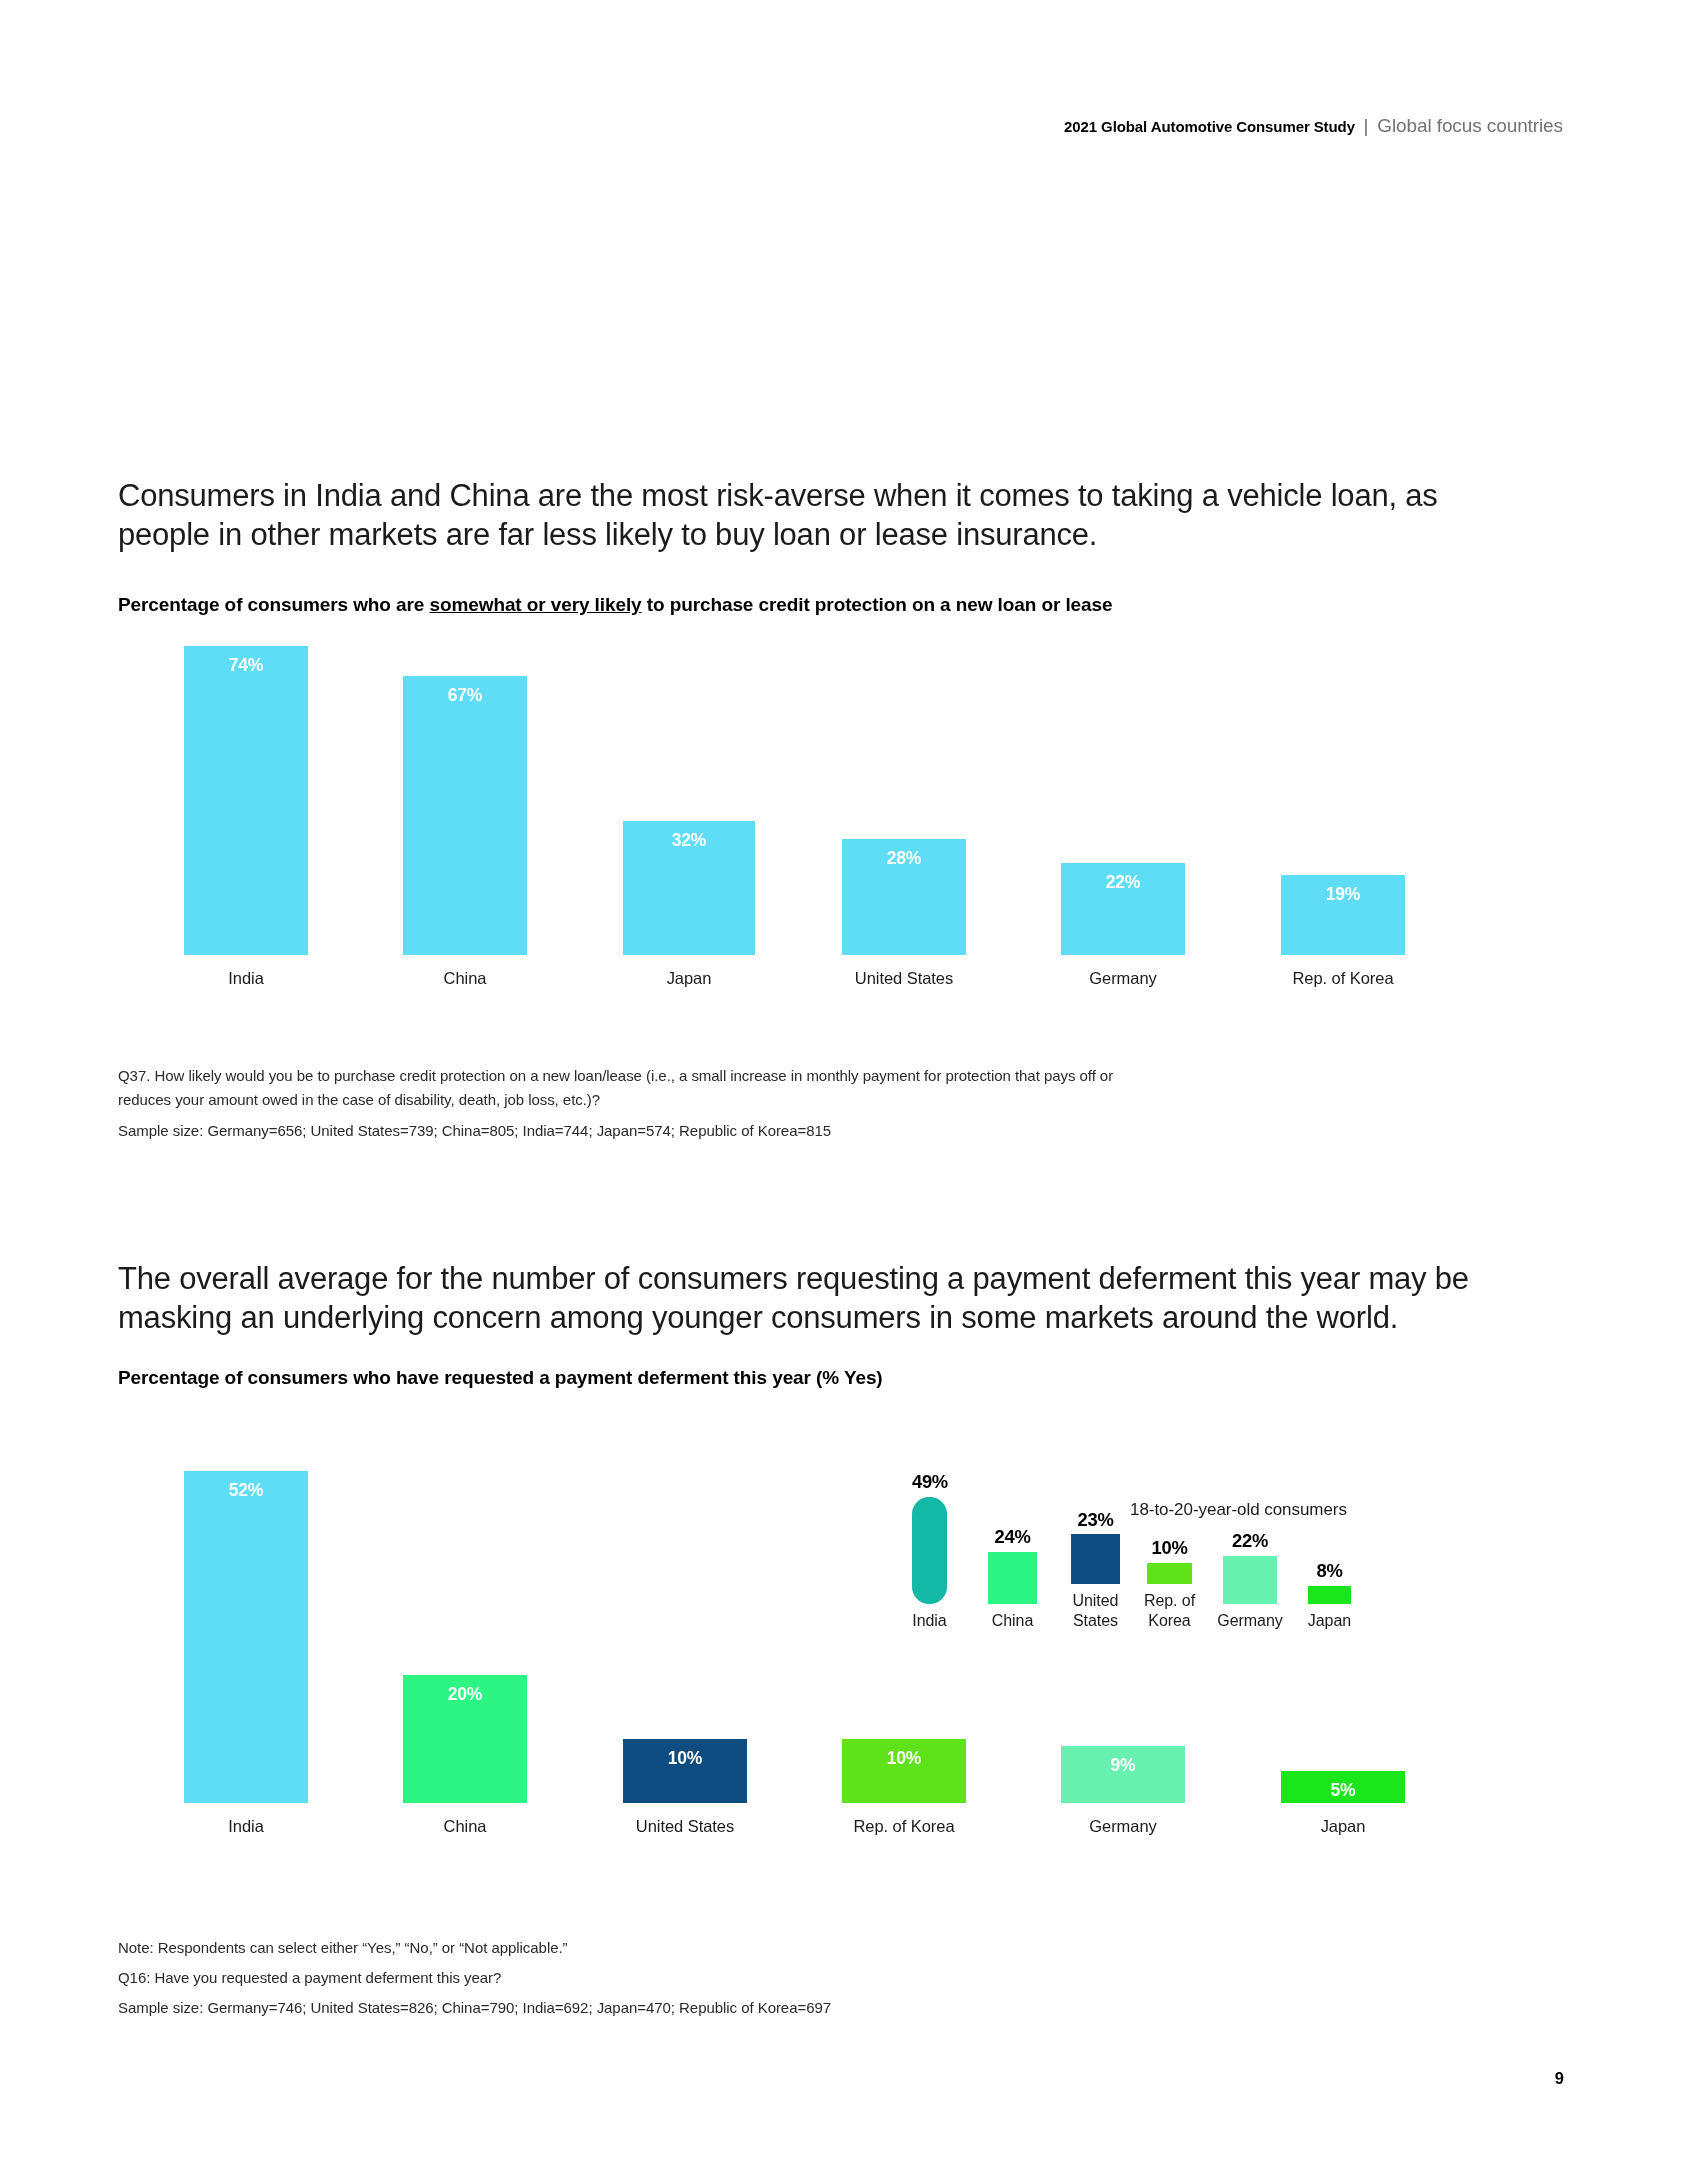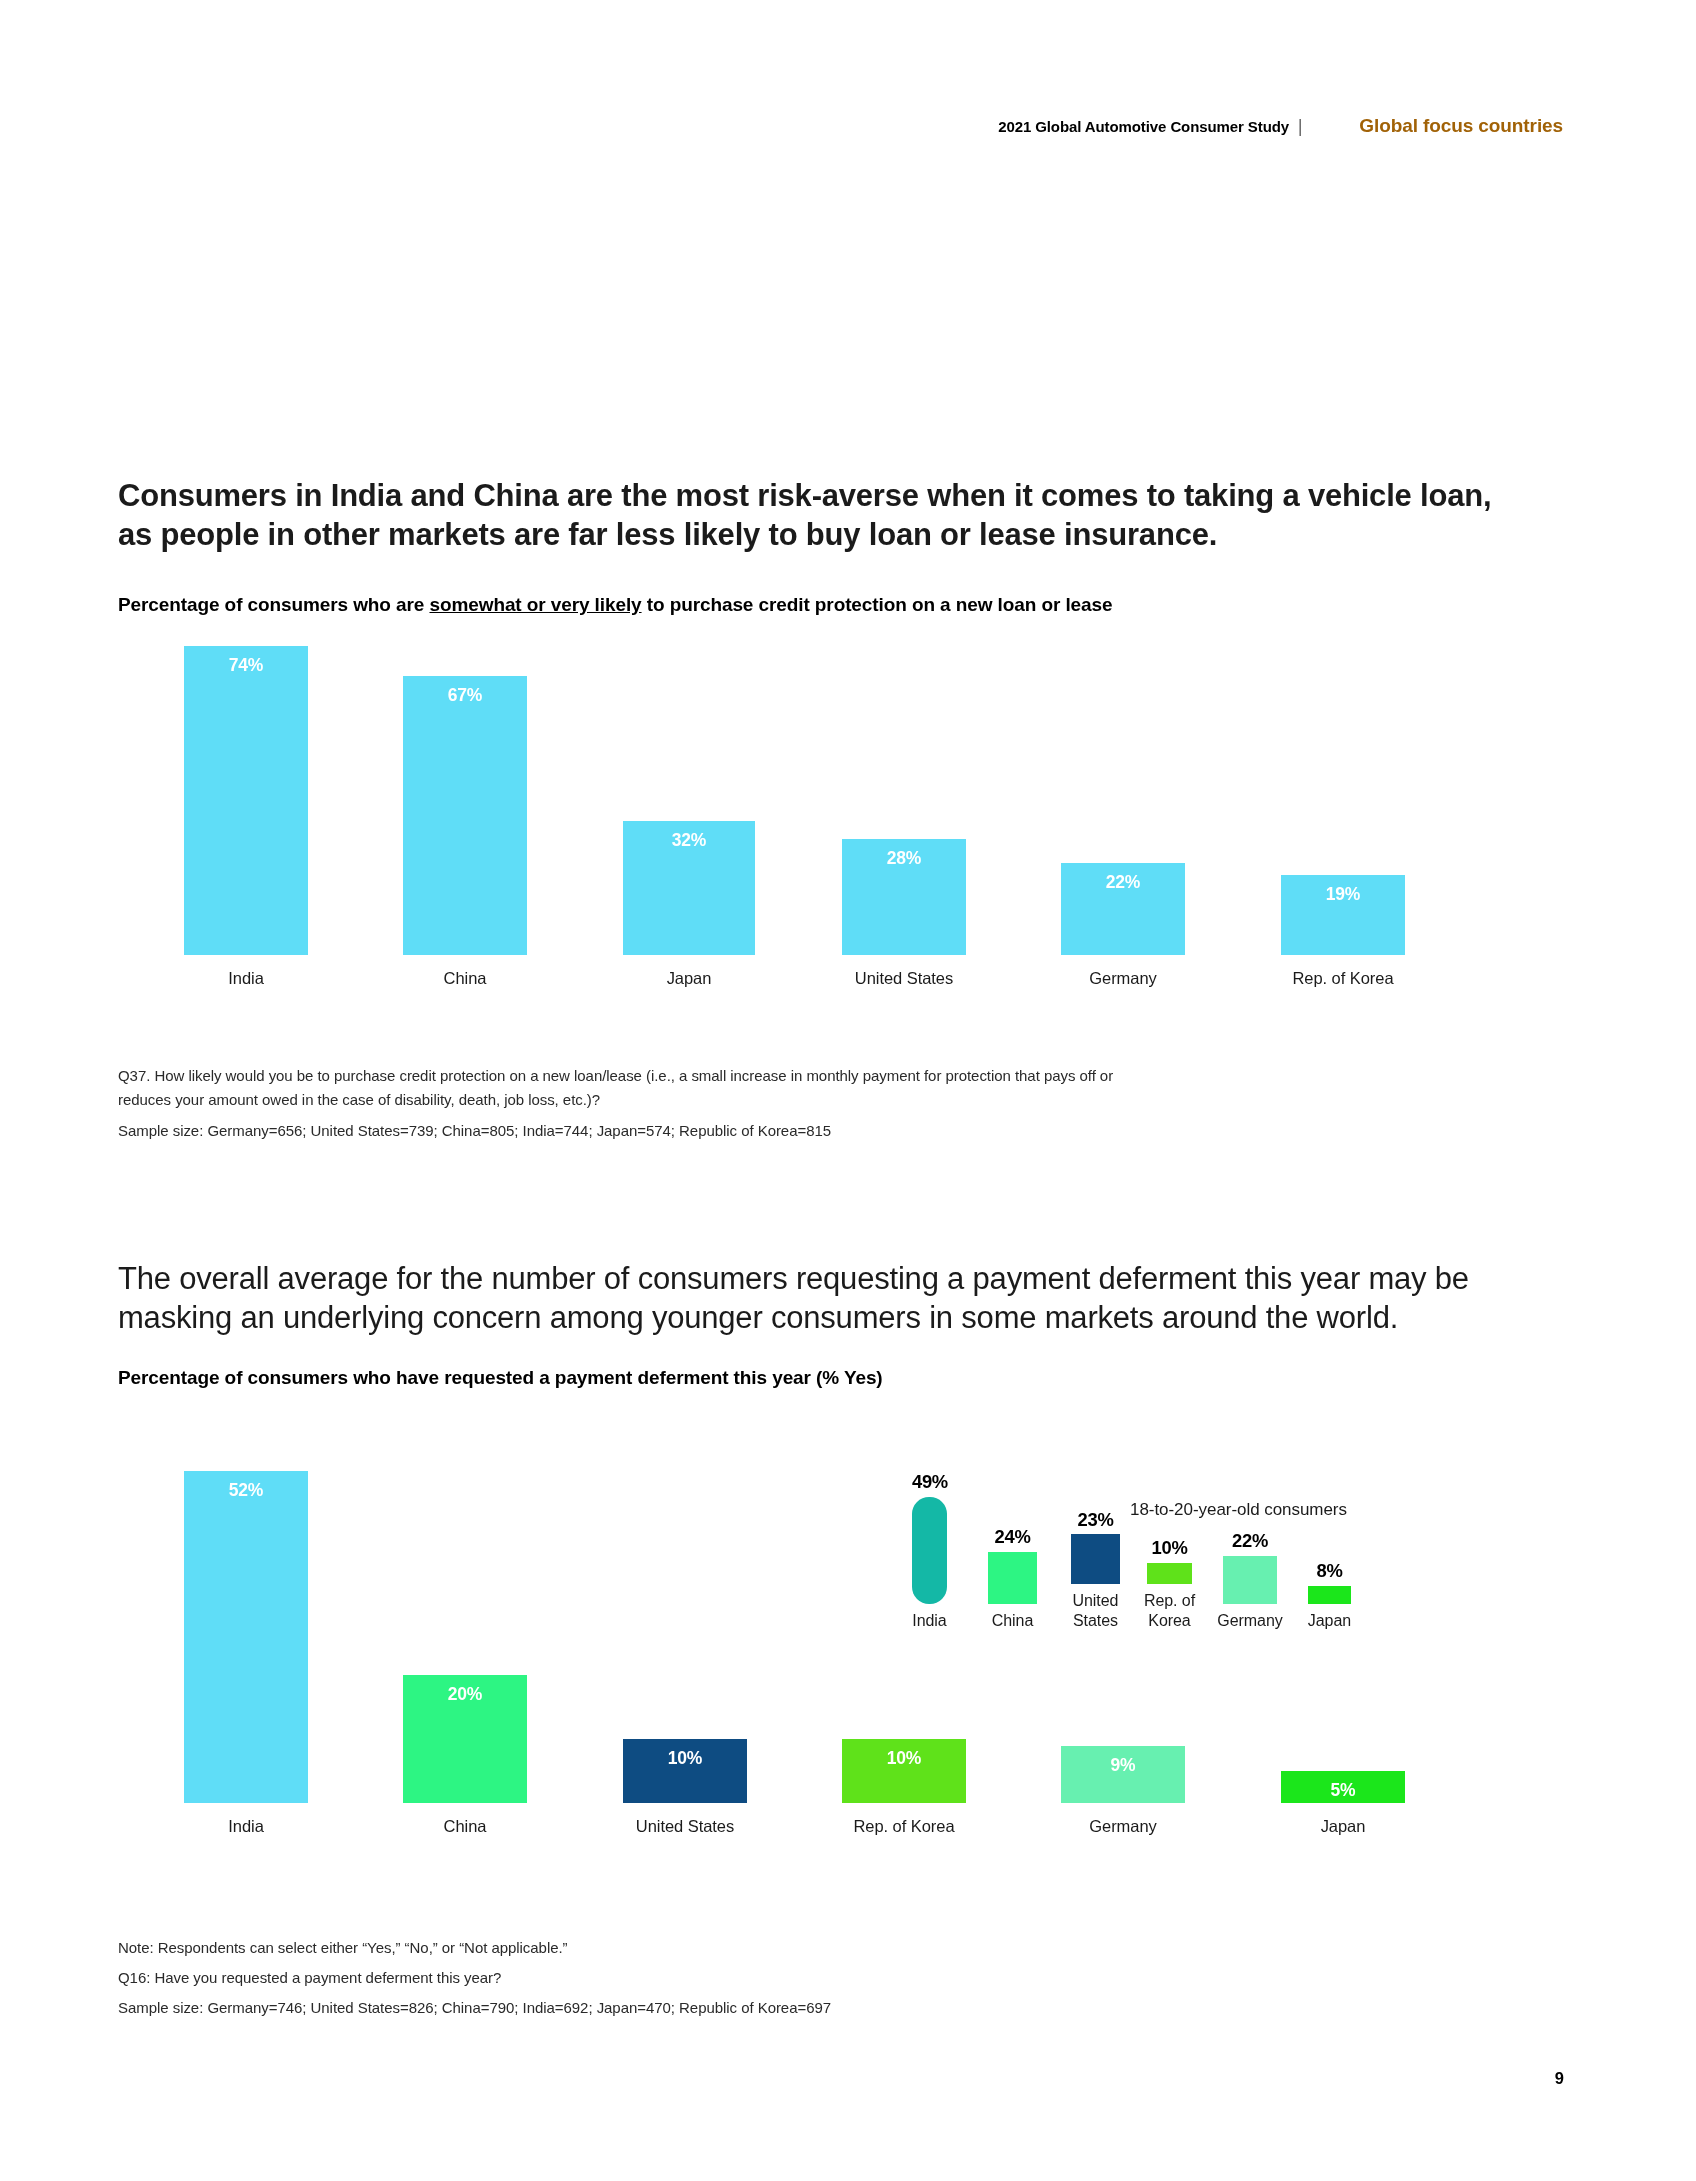--- a/index.html
+++ b/index.html
@@ -37,24 +37,23 @@
     letter-spacing: -0.1px;
   }
   .doc-header .hdr-sep {
     font-size: 19px;
     font-weight: 300;
     color: #6d6d6d;
     padding: 0 8.7px;
   }
   .doc-header .hdr-light {
     font-size: 19px;
-    font-weight: 700;
-    color: #a16207;
+    font-weight: 400;
+    color: #737373;
     letter-spacing: -0.1px;
-    margin-left: 48px;
   }
 
   
   .section-title {
     position: absolute;
     left: 118px;
     width: 1378px;
     font-size: 31px;
     font-weight: 400;
     line-height: 39px;
@@ -162,21 +161,21 @@
 <body>
 
 <div id="page">
 
   <div class="doc-header">
     <span class="hdr-strong">2021 Global Automotive Consumer Study</span>
     <span class="hdr-sep">|</span>
     <span class="hdr-light">Global focus countries</span>
   </div>
 
-  <div class="section-title" style="top:476px;font-weight:bold;">Consumers in India and China are the most risk-averse when it comes to taking a vehicle loan, as people in other markets are far less likely to buy loan or lease insurance.</div>
+  <div class="section-title" style="top:476px;">Consumers in India and China are the most risk-averse when it comes to taking a vehicle loan, as people in other markets are far less likely to buy loan or lease insurance.</div>
 
   <div class="section-subtitle" style="top:594px;">
     <span>Percentage of consumers who are </span><span class="underlined">somewhat or very likely</span><span> to purchase credit protection on a new loan or lease</span>
   </div>
 
   <div class="chart" id="chart1" style="left:184px; top:668px; width:1252px; height:320px;">
       <div class="bar-slot" style="left: 0px; width: 124px;">
         <div class="bar" style="height: 309px; background: rgb(95, 221, 247); padding-left: 36px;">
           <div class="bar-value-inside">74%</div>
         </div>

